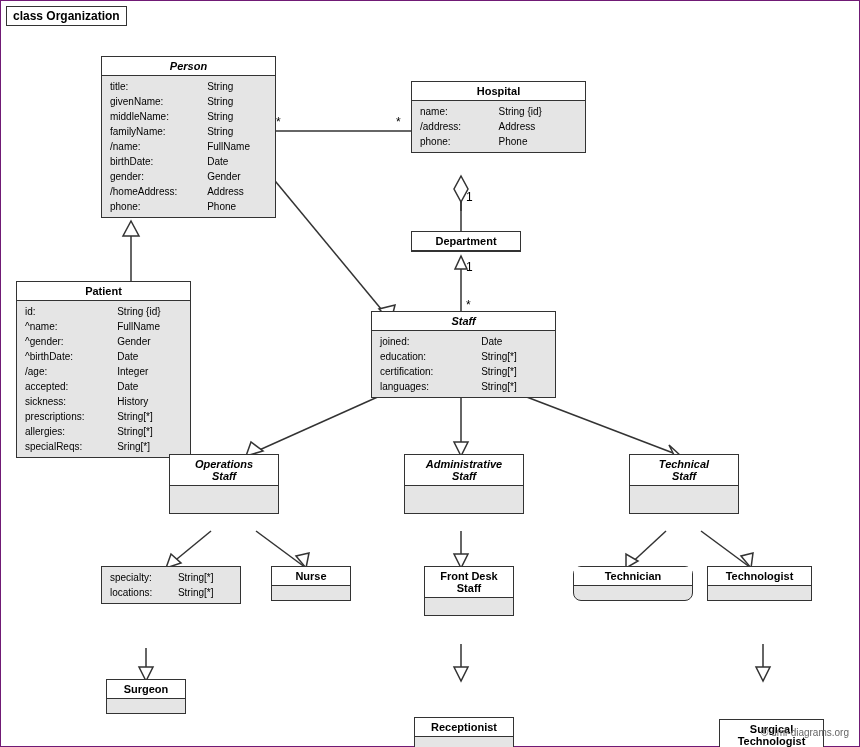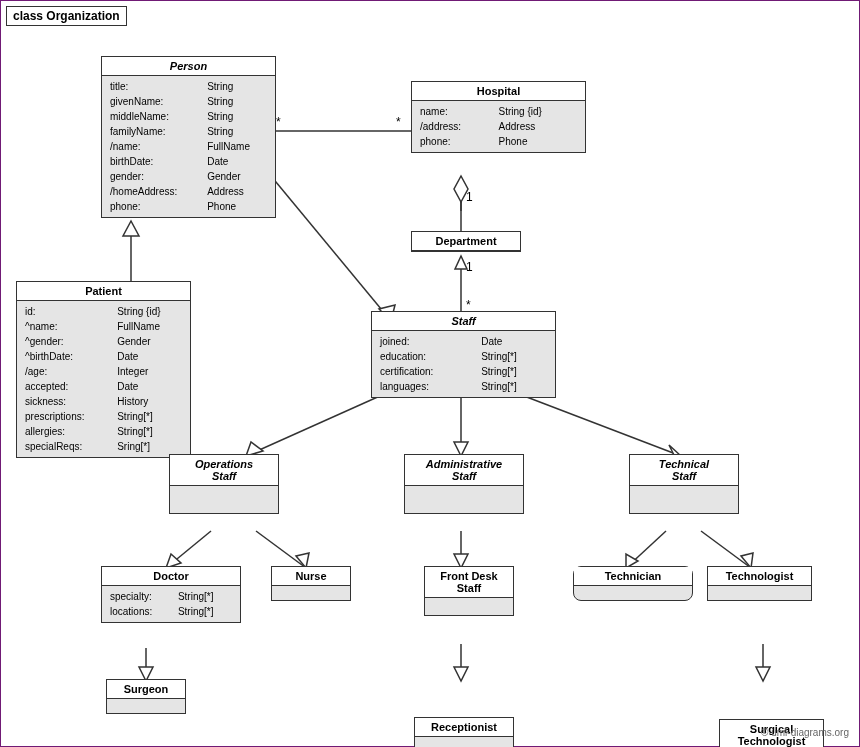--- a/index.html
+++ b/index.html
@@ -298,21 +298,20 @@
 
   <div class="uml-box" style="left:403px; top:453px; width:120px; min-height:60px;">
     <div class="header italic">Administrative<br>Staff</div>
   </div>
 
   <div class="uml-box" style="left:628px; top:453px; width:110px; min-height:60px;">
     <div class="header italic">Technical<br>Staff</div>
   </div>
 
   <div class="uml-box" style="left:100px; top:565px; width:140px;">
-    <div class="header">Doctor</div>
     <div class="body">
       <table>
         <tbody>
             <tr>
               <td>specialty:</td>
               <td>String[*]</td>
             </tr>
         <tr>
               <td>locations:</td>
               <td>String[*]</td>

